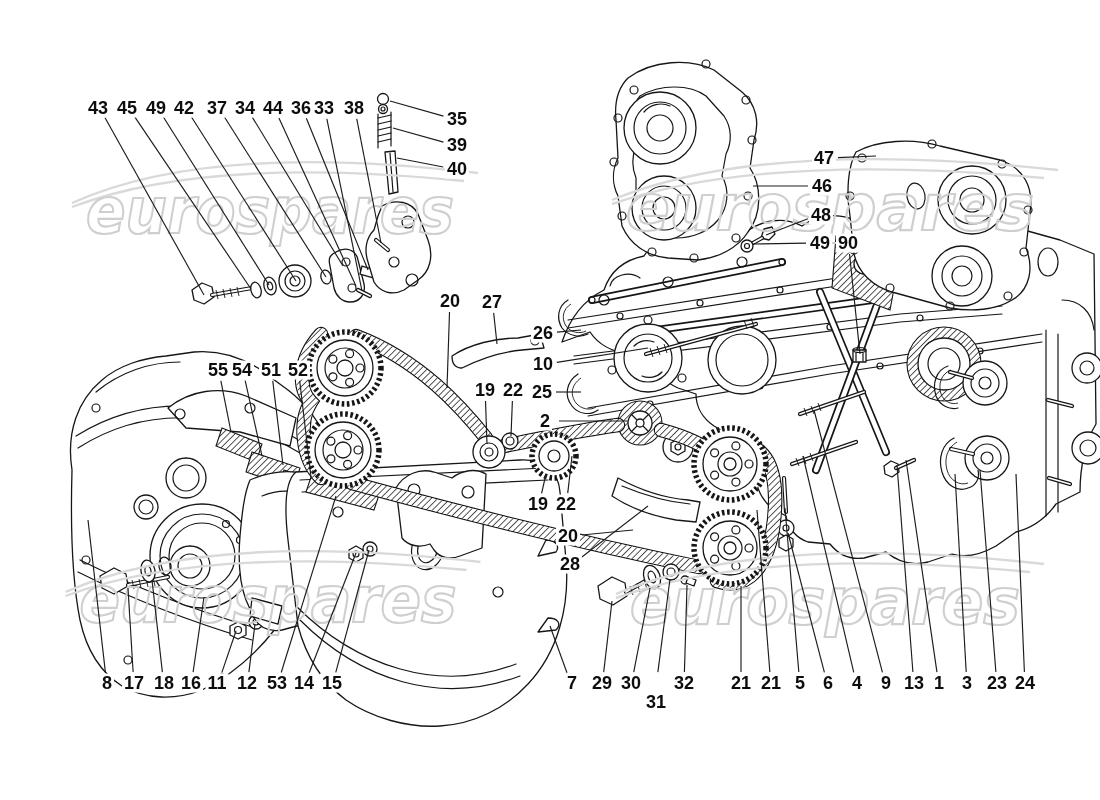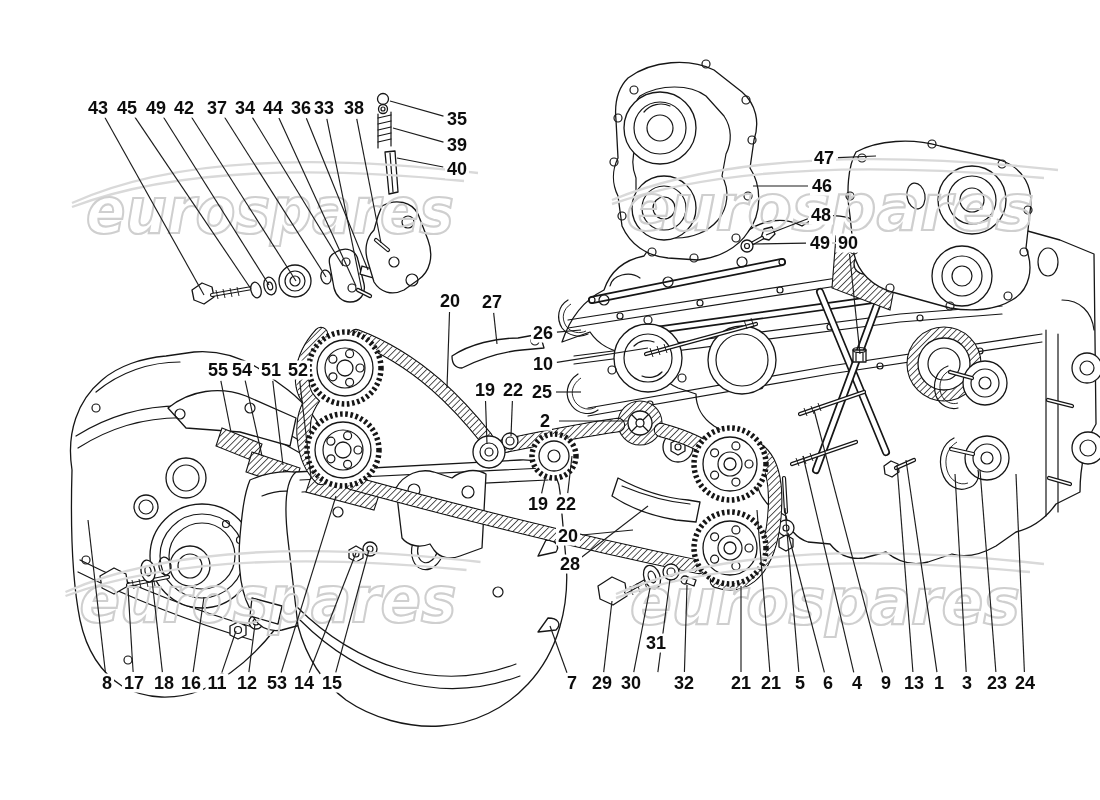--- a/index.html
+++ b/index.html
@@ -619,21 +619,21 @@
       <div class="callout" style="left: 164px; top: 683px; text-align: right;">18</div>
       <div class="callout" style="left: 191px; top: 683px;">16</div>
       <div class="callout" style="left: 217px; top: 683px;">11</div>
       <div class="callout" style="left: 247px; top: 683px;">12</div>
       <div class="callout" style="left: 277px; top: 683px;">53</div>
       <div class="callout" style="left: 304px; top: 683px;">14</div>
       <div class="callout" style="left: 332px; top: 683px;">15</div>
       <div class="callout" style="left: 572px; top: 683px;">7</div>
       <div class="callout" style="left: 602px; top: 683px;">29</div>
       <div class="callout" style="left: 631px; top: 683px; text-align: center;">30</div>
-      <div class="callout" style="left: 656px; top: 643px; text-align: right;">31</div>
+      <div class="callout" style="left: 656px; top: 702px; text-align: right;">31</div>
       <div class="callout" style="left: 684px; top: 683px;">32</div>
       <div class="callout" style="left: 741px; top: 683px;">21</div>
       <div class="callout" style="left: 771px; top: 683px;">21</div>
       <div class="callout" style="left: 800px; top: 683px;">5</div>
       <div class="callout" style="left: 828px; top: 683px;">6</div>
       <div class="callout" style="left: 857px; top: 683px;">4</div>
       <div class="callout" style="left: 886px; top: 683px;">9</div>
       <div class="callout" style="left: 914px; top: 683px;">13</div>
       <div class="callout" style="left: 939px; top: 683px;">1</div>
       <div class="callout" style="left: 967px; top: 683px;">3</div>

